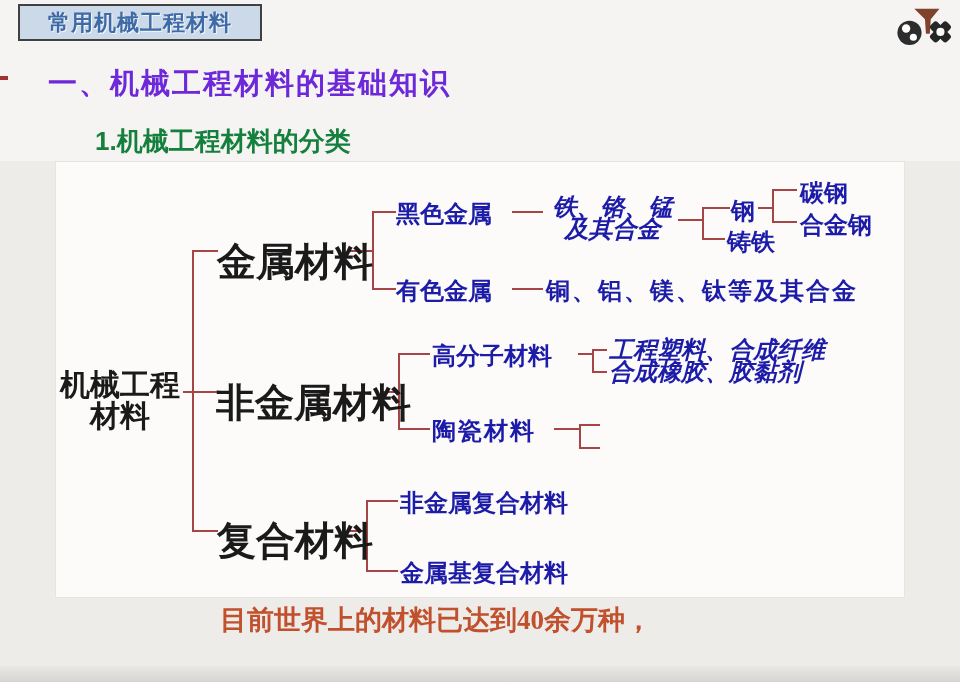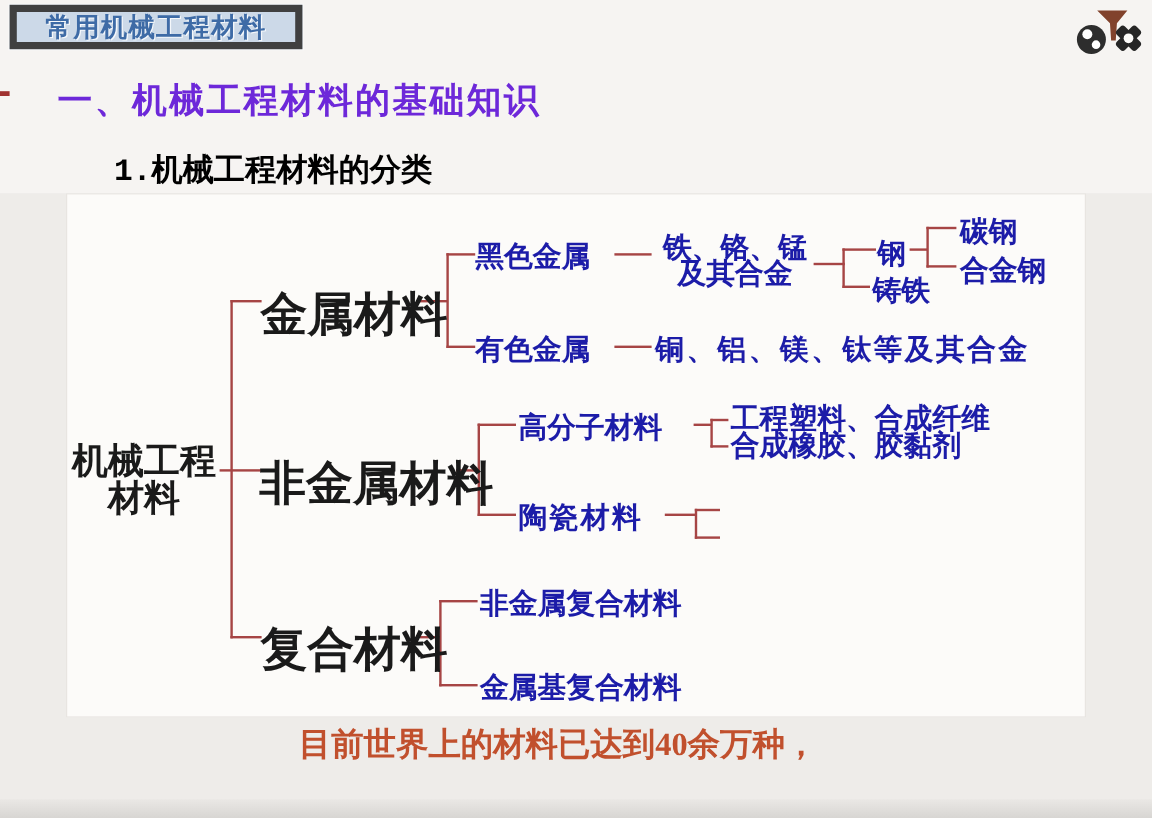--- a/index.html
+++ b/index.html
@@ -5,45 +5,45 @@
   html,body{margin:0;padding:0;background:#cfcdca;}
   .stage{position:relative;width:960px;height:682px;overflow:hidden;
          background:#eeece9;font-family:"Liberation Serif","DejaVu Serif",serif;}
   .topstrip{position:absolute;left:0;top:0;width:960px;height:161px;background:#f6f4f2;}
   .panel{position:absolute;left:55px;top:161px;width:850px;height:437px;
          background:#fcfbf9;border:1px solid #e8e5e1;box-sizing:border-box;}
   .bottomband{position:absolute;left:0;top:666px;width:960px;height:16px;
          background:linear-gradient(#eae8e5,#d7d5d2);}
   .redtick{position:absolute;left:0;top:76px;width:8px;height:4px;background:#a03230;}
 
-  .titlebox{position:absolute;left:8px;top:4px;width:244px;height:37px;
-         background:#ccd9e8;border:6px solid #404040;box-sizing:border-box;
+  .titlebox{position:absolute;left:18px;top:4px;width:244px;height:37px;
+         background:#ccd9e8;border:2px solid #404040;box-sizing:border-box;
          display:flex;align-items:center;justify-content:center;
          box-shadow:0 0 0 1px #f8f8f8;}
   .titlebox span{font-size:22px;font-weight:bold;color:#3e6ba6;letter-spacing:1px;
          text-shadow:1px 1px 0 rgba(255,255,255,.8);white-space:nowrap;}
 
   .logo{position:absolute;left:895px;top:6px;width:58px;height:46px;}
 
   .heading{position:absolute;left:48px;top:64px;font-size:29px;font-weight:bold;
          color:#6d28d9;letter-spacing:2px;white-space:nowrap;}
   .subheading{position:absolute;left:95px;top:124px;font-size:26px;font-weight:bold;
-         color:#000000;font-family:Liberation Mono, monospace;white-space:nowrap;}
+         color:#15803d;font-family:Liberation Sans, sans-serif;white-space:nowrap;}
 
   .line{position:absolute;background:#a64545;}
   .h{height:2px;} .v{width:2px;}
 
   .node{position:absolute;white-space:nowrap;font-weight:bold;}
   .n-root{color:#1a1a1a;font-size:30px;line-height:31px;text-align:center;width:150px;}
   .n-black{color:#1a1a1a;font-size:39px;}
   .n-blue{color:#1c1ca8;font-size:24px;}
-  .two{line-height:22px;white-space:nowrap;}
+  .two{line-height:22px;white-space:nowrap;font-style:italic;}
   .two.center{text-align:center;}
 
-  .footer{position:absolute;left:249px;top:604px;font-size:27px;font-weight:bold;
+  .footer{position:absolute;left:220px;top:604px;font-size:27px;font-weight:bold;
          color:#c1502d;line-height:33px;white-space:nowrap;}
 </style>
 </head>
 <body>
 
 <div class="stage">
   <div class="topstrip"></div>
   <div class="panel"></div>
   <div class="bottomband"></div>
   <div class="redtick"></div>

